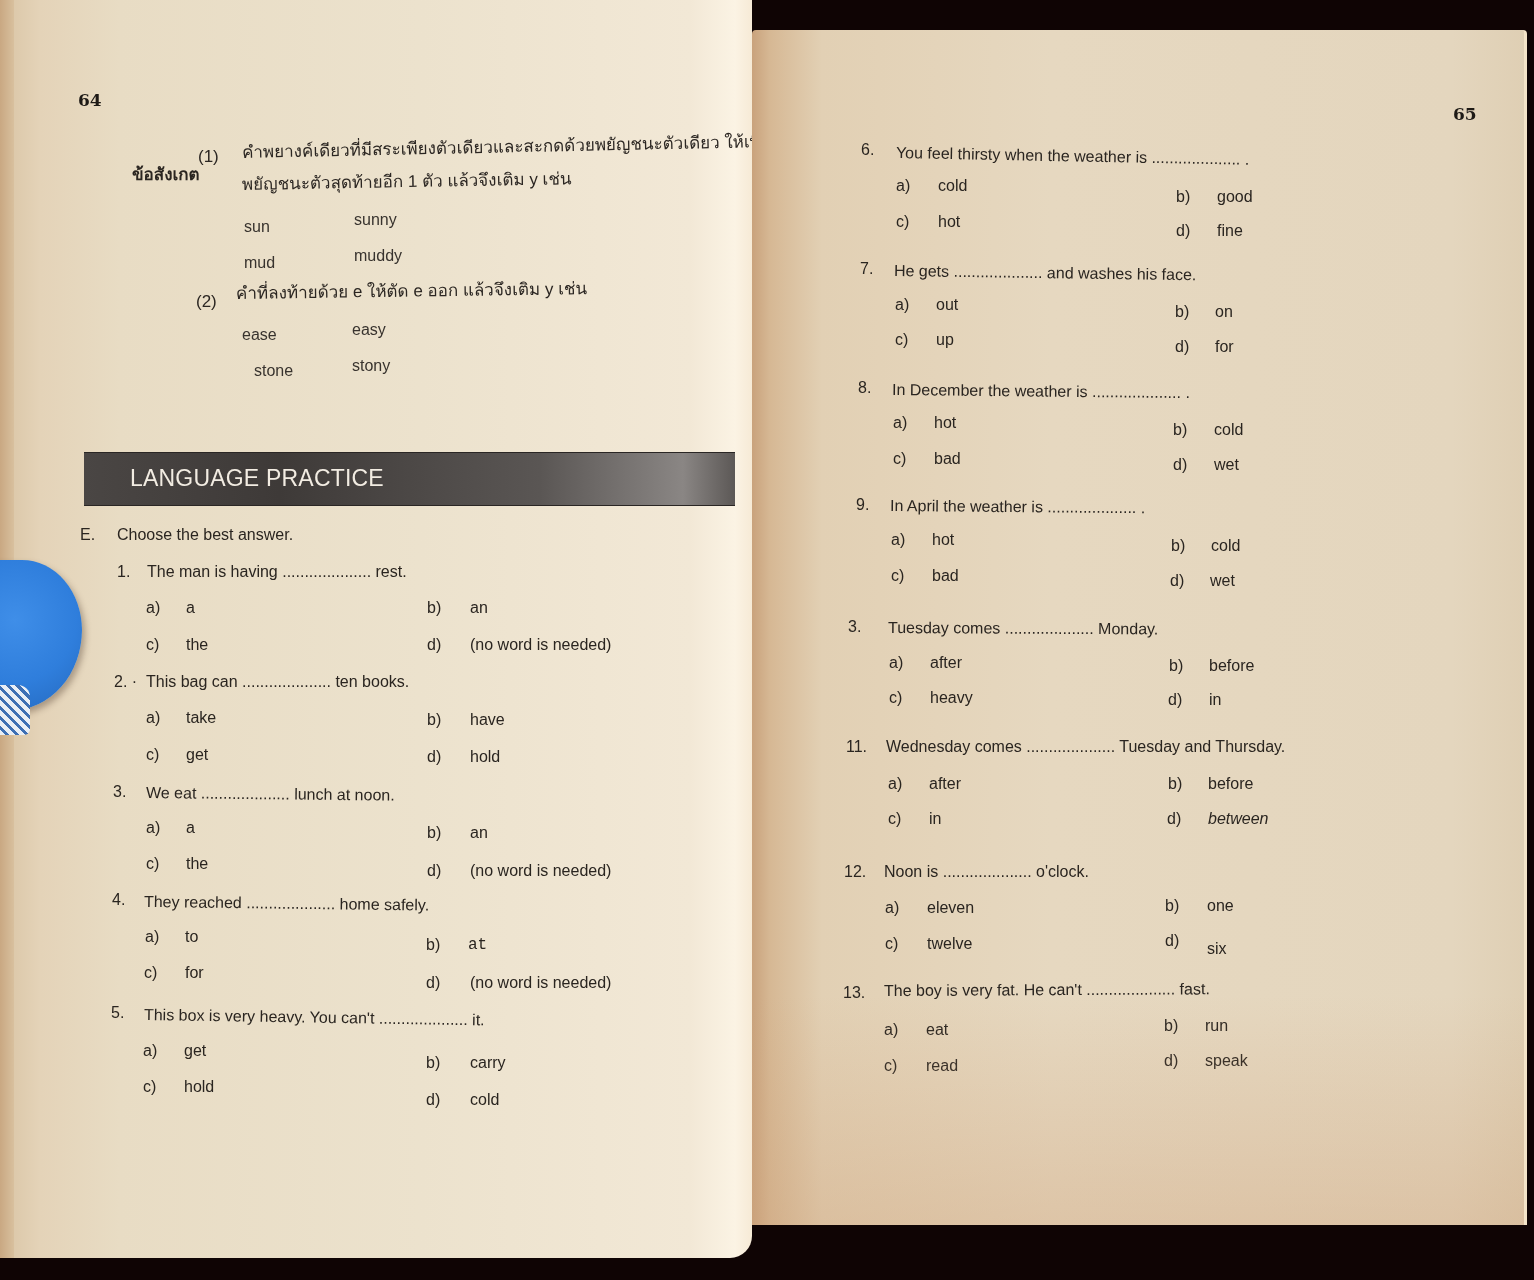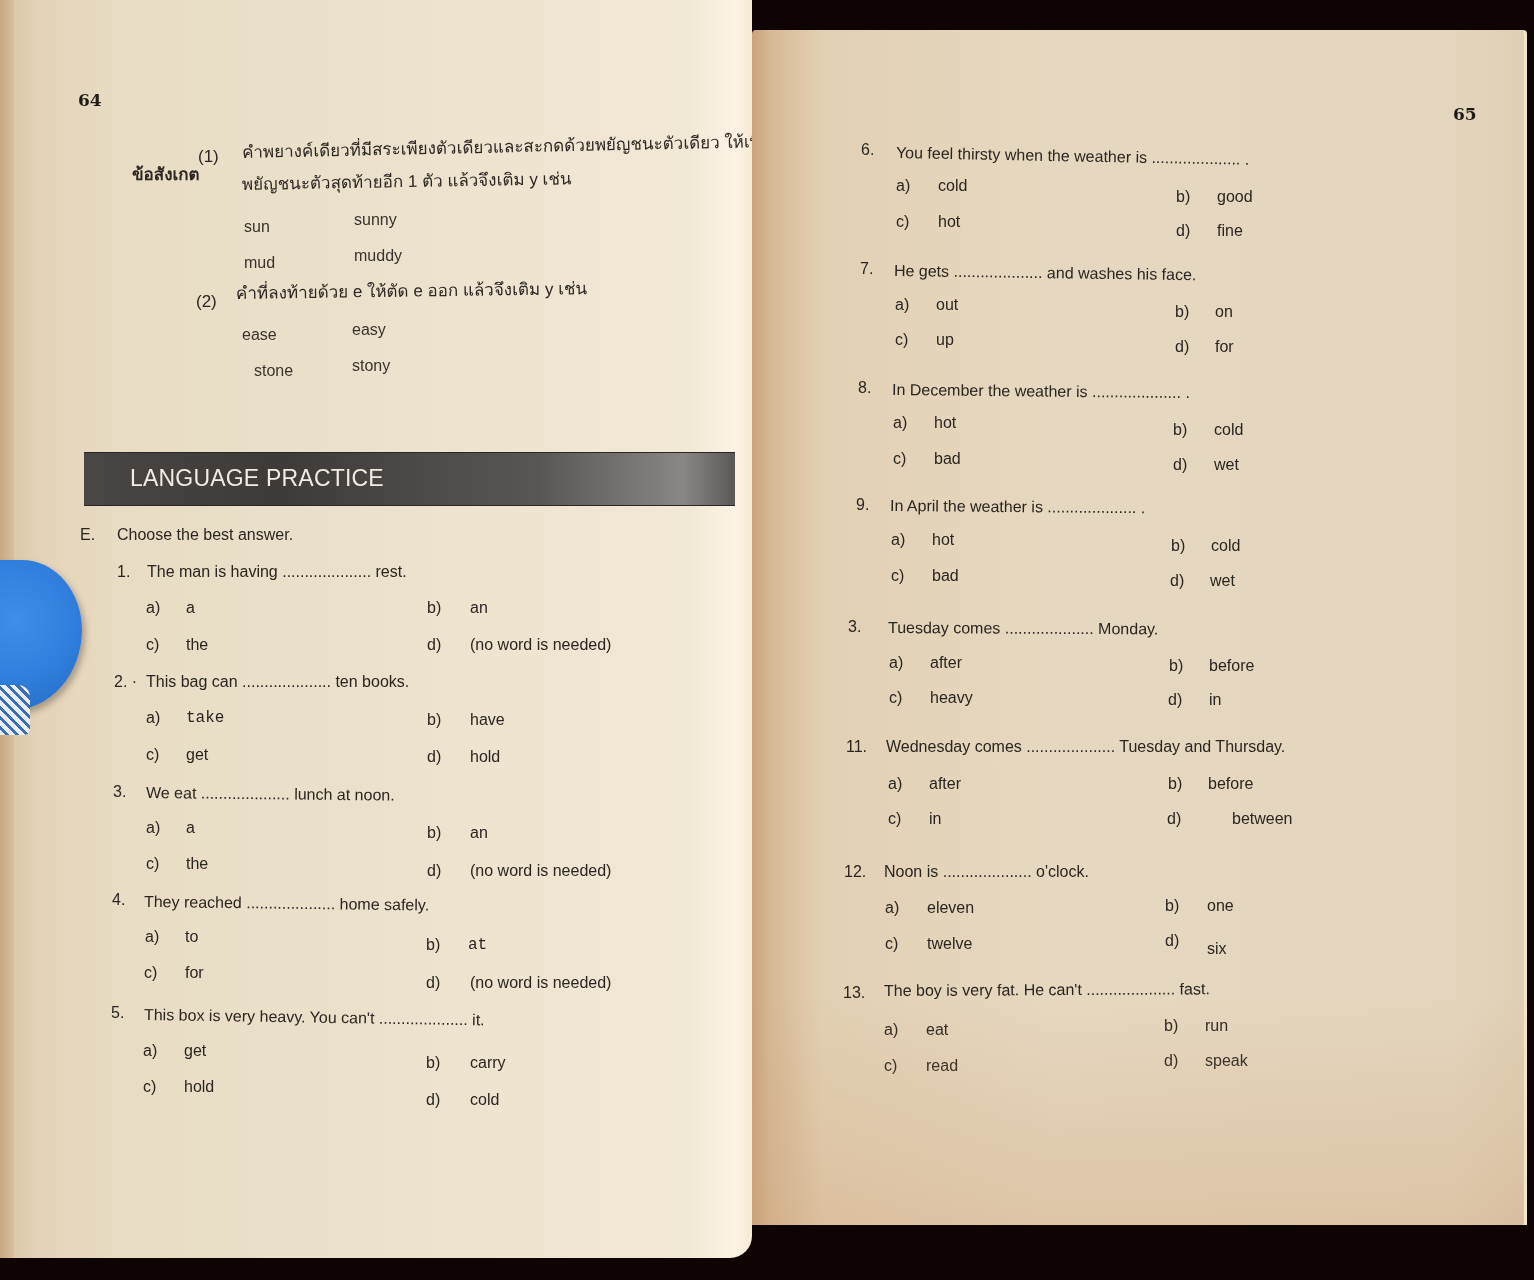--- a/index.html
+++ b/index.html
@@ -96,21 +96,21 @@
   <div class="abs opt-l" style="left:427px; top:599px;">b)</div>
   <div class="abs opt-l" style="left:470px; top:599px;">an</div>
   <div class="abs opt-l" style="left:146px; top:636px;">c)</div>
   <div class="abs opt-l" style="left:186px; top:636px;">the</div>
   <div class="abs opt-l" style="left:427px; top:636px;">d)</div>
   <div class="abs opt-l" style="left:470px; top:636px;">(no word is needed)</div>
 
   <div class="abs q" style="left:114px; top:673px;">2. ·</div>
   <div class="abs q" style="left:146px; top:673px;">This bag can .................... ten books.</div>
   <div class="abs opt-l" style="left:146px; top:709px;">a)</div>
-  <div class="abs opt-l" style="left:186px; top:709px;font-family:Liberation Mono, monospace;">take</div>
+  <div class="abs opt-l" style="left:186px; top:709px;">take</div>
   <div class="abs opt-l" style="left:427px; top:711px;">b)</div>
   <div class="abs opt-l" style="left:470px; top:711px;">have</div>
   <div class="abs opt-l" style="left:146px; top:746px;">c)</div>
   <div class="abs opt-l" style="left:186px; top:746px;">get</div>
   <div class="abs opt-l" style="left:427px; top:748px;">d)</div>
   <div class="abs opt-l" style="left:470px; top:748px;">hold</div>
 
   <div class="abs q" style="left:113px; top:783px;">3.</div>
   <div class="abs q" style="left:146px; top:784px; transform: rotate(0.6deg); transform-origin:left center;">We eat .................... lunch at noon.</div>
   <div class="abs opt-l" style="left:146px; top:819px;">a)</div>
@@ -205,21 +205,21 @@
 
   <div class="abs q" style="left:94px; top:708px;">11.</div>
   <div class="abs q" style="left:134px; top:708px;">Wednesday comes .................... Tuesday and Thursday.</div>
   <div class="abs opt-l" style="left:136px; top:745px;">a)</div>
   <div class="abs opt-l" style="left:177px; top:745px;">after</div>
   <div class="abs opt-l" style="left:416px; top:745px;">b)</div>
   <div class="abs opt-l" style="left:456px; top:745px;">before</div>
   <div class="abs opt-l" style="left:136px; top:780px;">c)</div>
   <div class="abs opt-l" style="left:177px; top:780px;">in</div>
   <div class="abs opt-l" style="left:415px; top:780px;">d)</div>
-  <div class="abs opt-l" style="left:480px; top:780px;">between</div>
+  <div class="abs opt-l" style="left:456px; top:780px;font-style:italic;">between</div>
 
   <div class="abs q" style="left:92px; top:833px;">12.</div>
   <div class="abs q" style="left:132px; top:833px;">Noon is .................... o'clock.</div>
   <div class="abs opt-l" style="left:133px; top:869px;">a)</div>
   <div class="abs opt-l" style="left:175px; top:869px;">eleven</div>
   <div class="abs opt-l" style="left:413px; top:867px;">b)</div>
   <div class="abs opt-l" style="left:455px; top:867px;">one</div>
   <div class="abs opt-l" style="left:133px; top:905px;">c)</div>
   <div class="abs opt-l" style="left:175px; top:905px;">twelve</div>
   <div class="abs opt-l" style="left:413px; top:902px;">d)</div>

